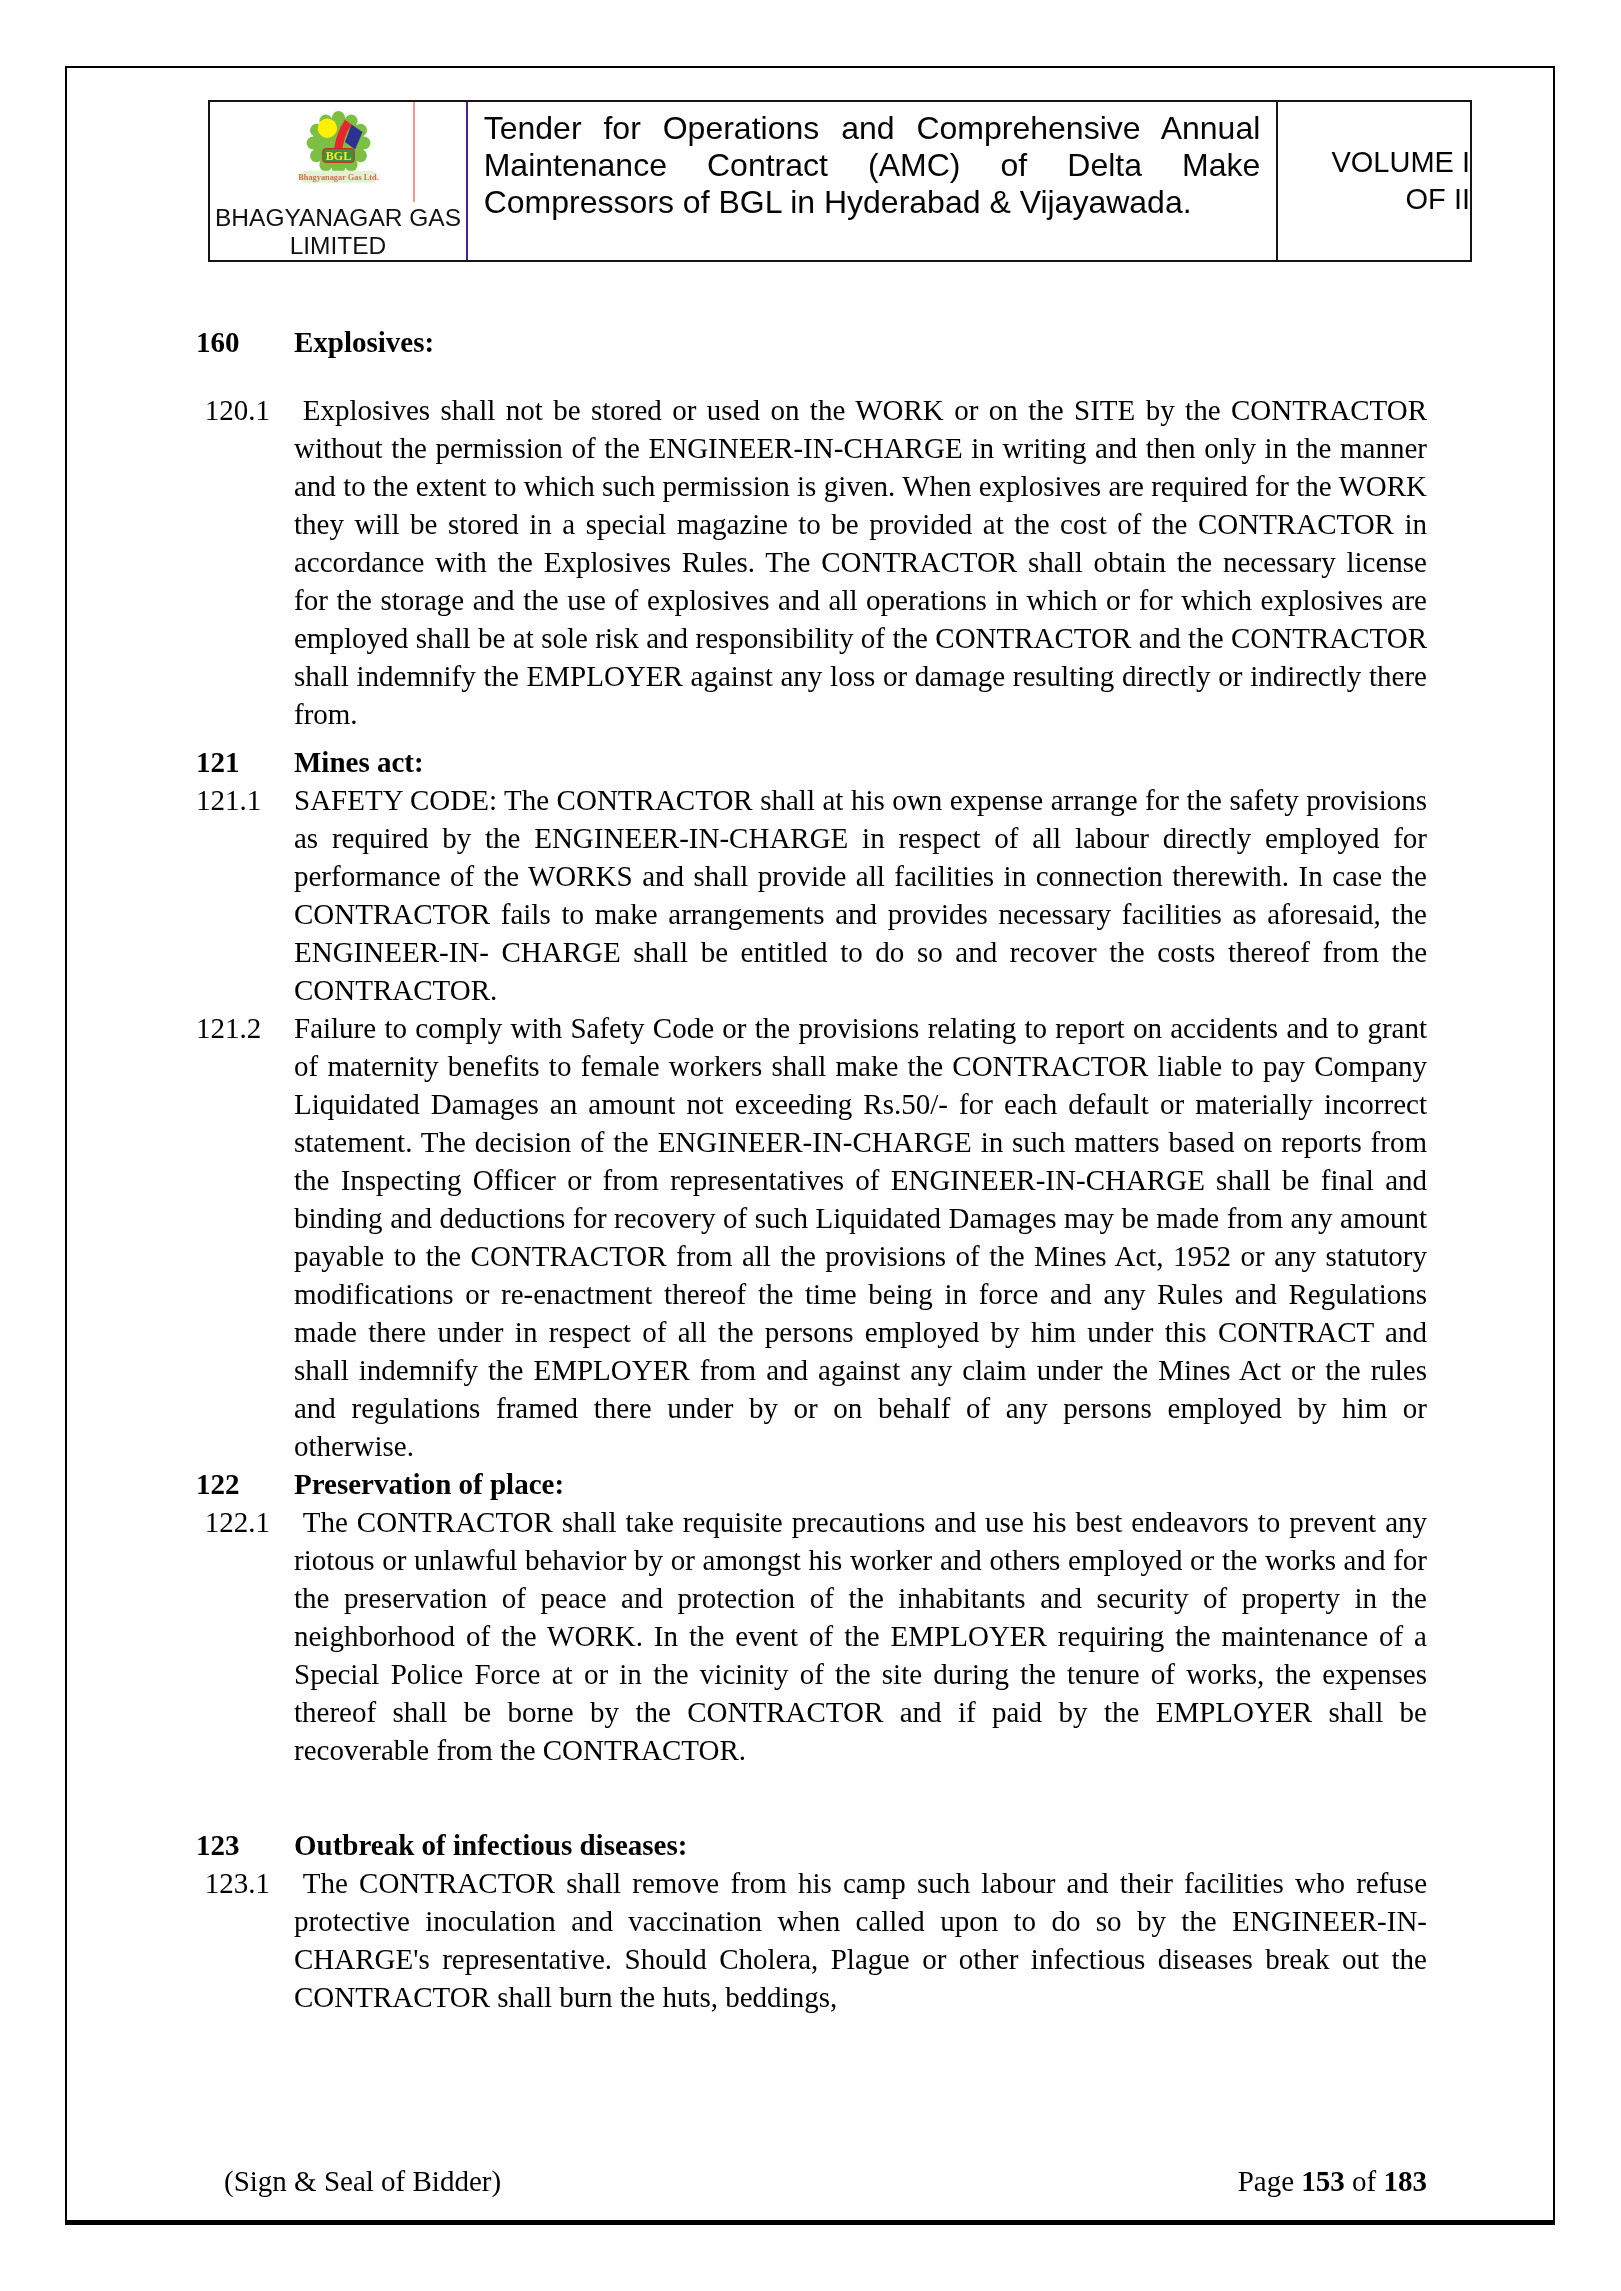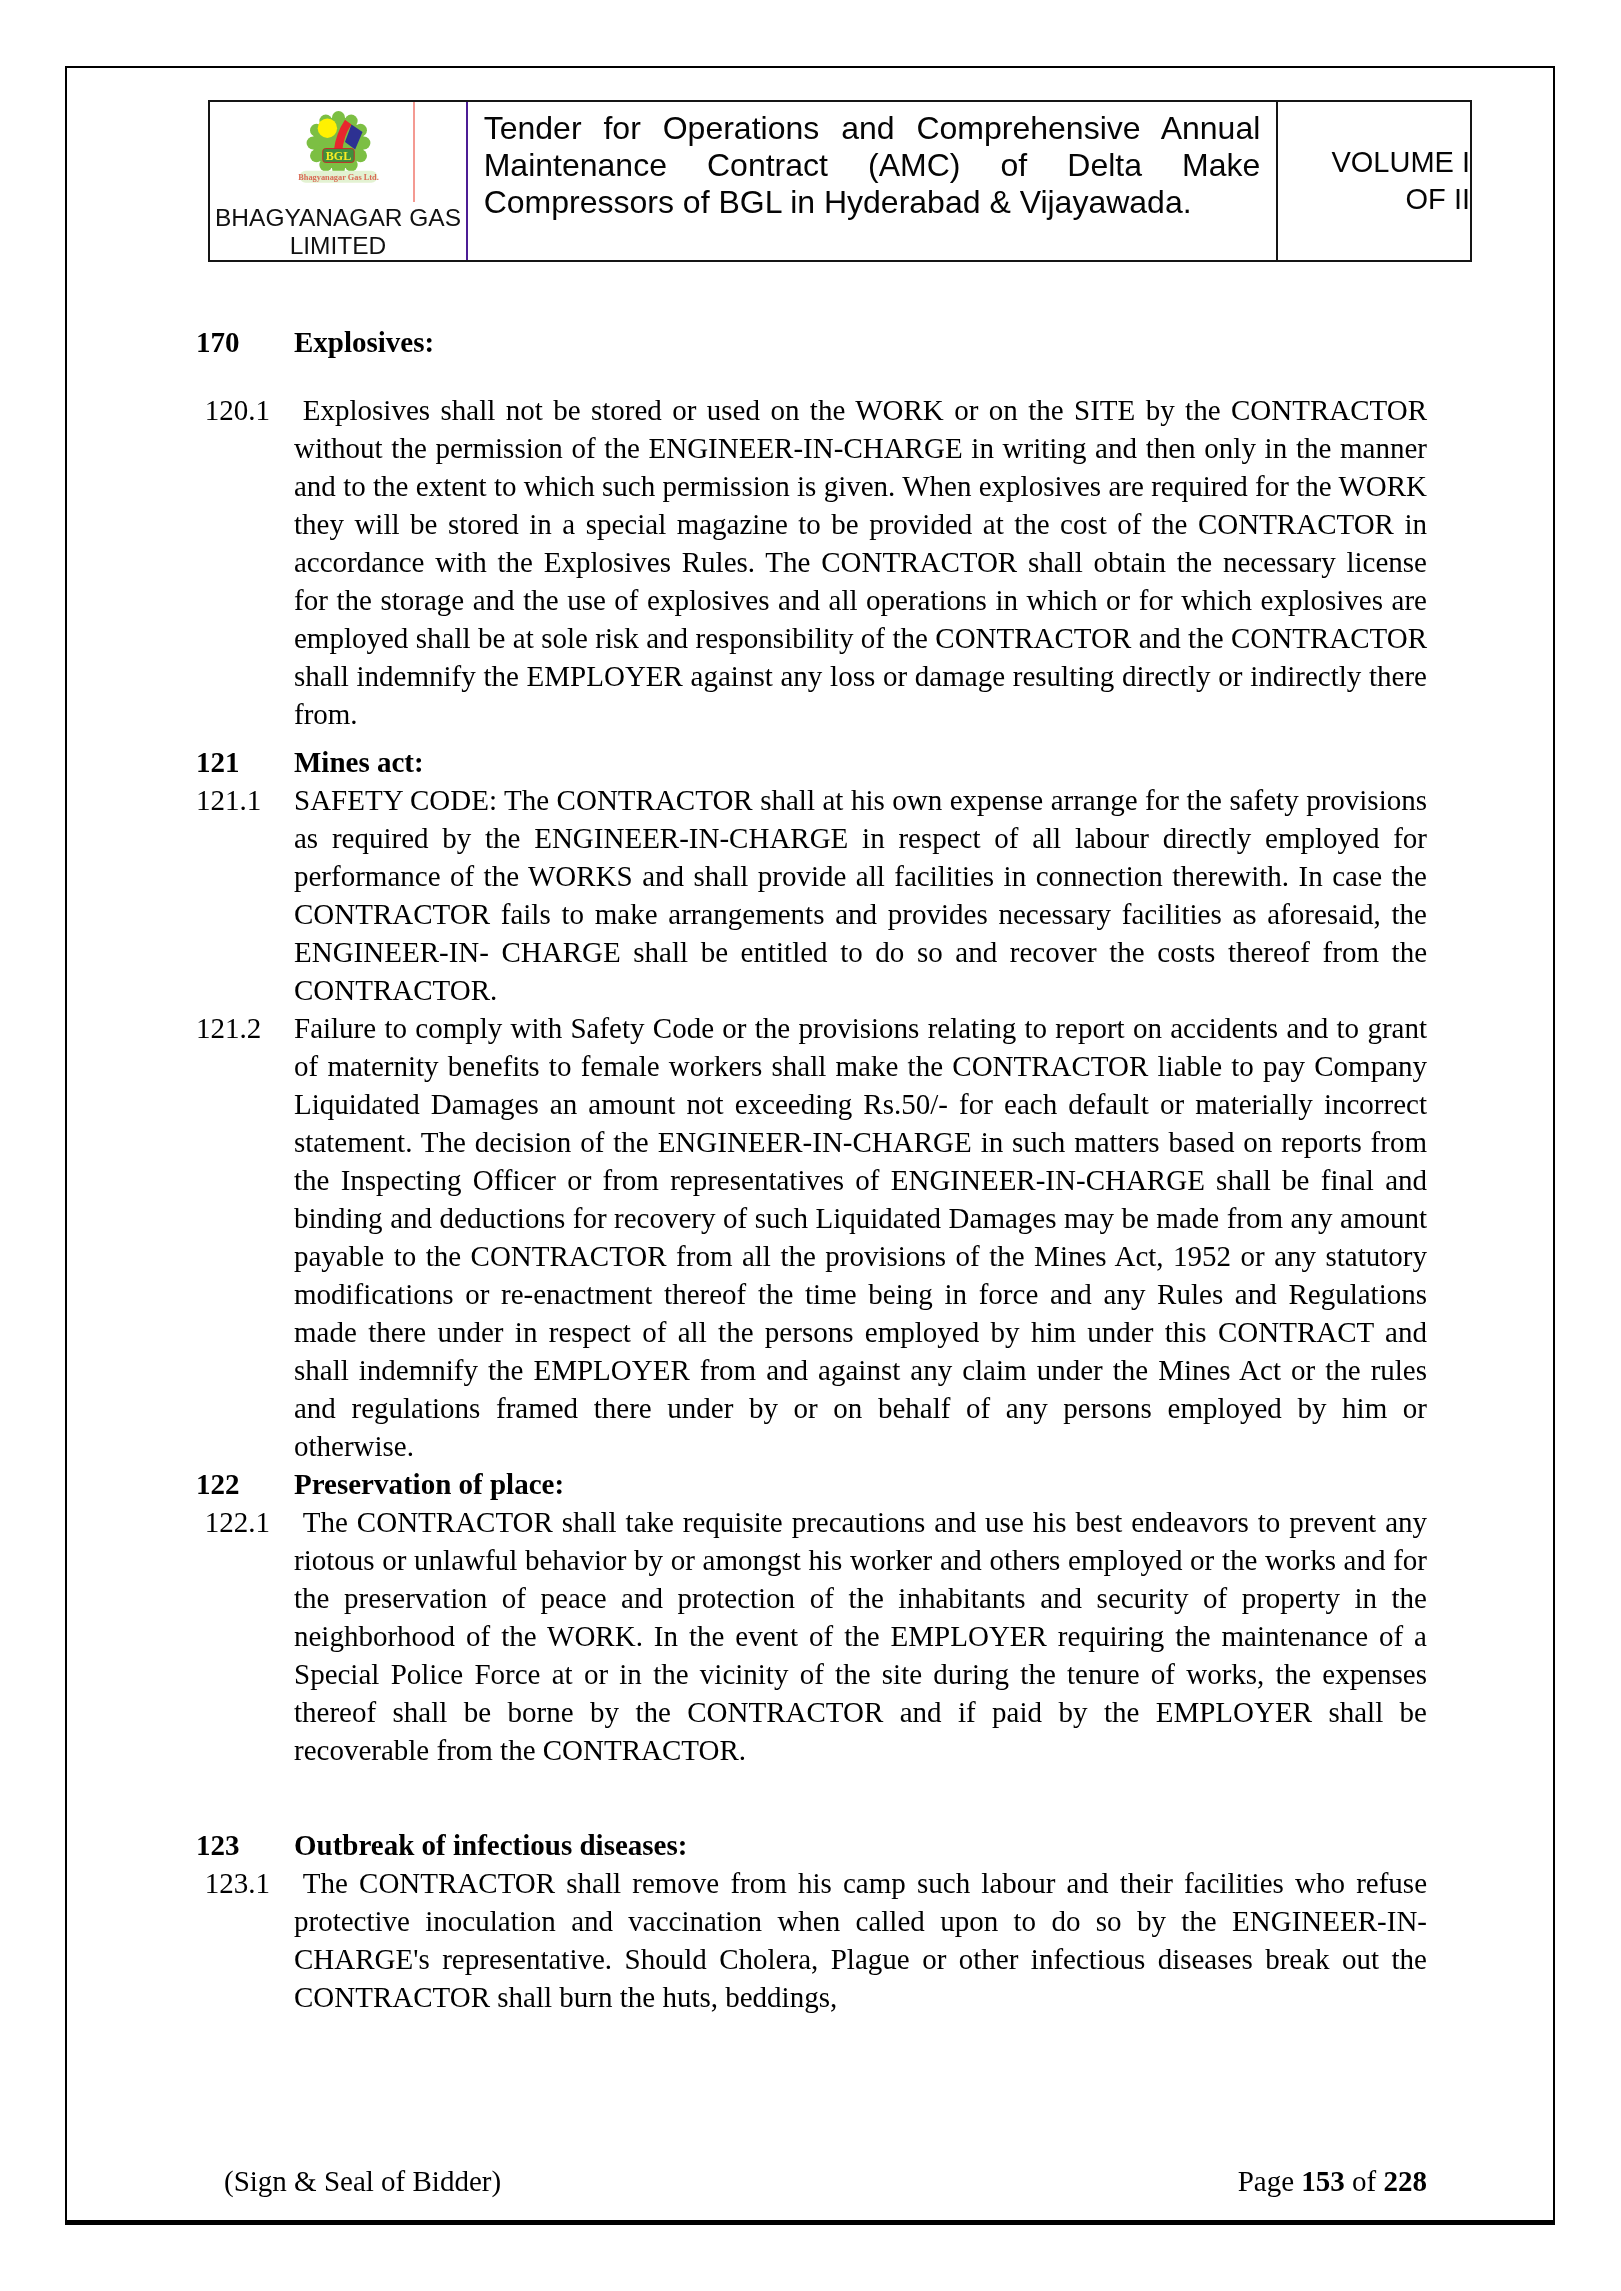--- a/index.html
+++ b/index.html
@@ -116,21 +116,21 @@
 
   <div class="hdr-cell volume-cell">
     <div>VOLUME I</div>
     <div>OF II</div>
   </div>
 </div>
 
 <div class="content">
 
   <div class="sec-heading mb-gap1">
-    <span class="num">170</span>
+    <span class="num">160</span>
     <span>Explosives:</span>
   </div>
 
   <div class="para ti mb-gap2">
     <span class="num">120.1</span><span>Explosives shall not be stored or used on the WORK or on the SITE by the CONTRACTOR without the permission of the ENGINEER-IN-CHARGE in writing and then only in the manner and to the extent to which such permission is given. When explosives are required for the WORK they will be stored in a special magazine to be provided at the cost of the CONTRACTOR in accordance with the Explosives Rules. The CONTRACTOR shall obtain the necessary license for the storage and the use of explosives and all operations in which or for which explosives are employed shall be at sole risk and responsibility of the CONTRACTOR and the CONTRACTOR shall indemnify the EMPLOYER against any loss or damage resulting directly or indirectly there from.</span>
   </div>
 
   <div class="sec-heading">
     <span class="num">121</span>
     <span>Mines act:</span>
@@ -159,15 +159,15 @@
   </div>
 
   <div class="para ti">
     <span class="num">123.1</span><span>The CONTRACTOR shall remove from his camp such labour and their facilities who refuse protective inoculation and vaccination when called upon to do so by the ENGINEER-IN-CHARGE's representative. Should Cholera, Plague or other infectious diseases break out the CONTRACTOR shall burn the huts, beddings,</span>
   </div>
 
 </div>
 
 <div class="footer">
   <span class="footer-left">(Sign &amp; Seal of Bidder)</span>
-  <span class="footer-right"><span>Page</span>&nbsp;<span class="bold">153</span>&nbsp;<span>of</span>&nbsp;<span class="bold">228</span></span>
+  <span class="footer-right"><span>Page</span>&nbsp;<span class="bold">153</span>&nbsp;<span>of</span>&nbsp;<span class="bold">183</span></span>
 </div>
 
 
 </body></html>

